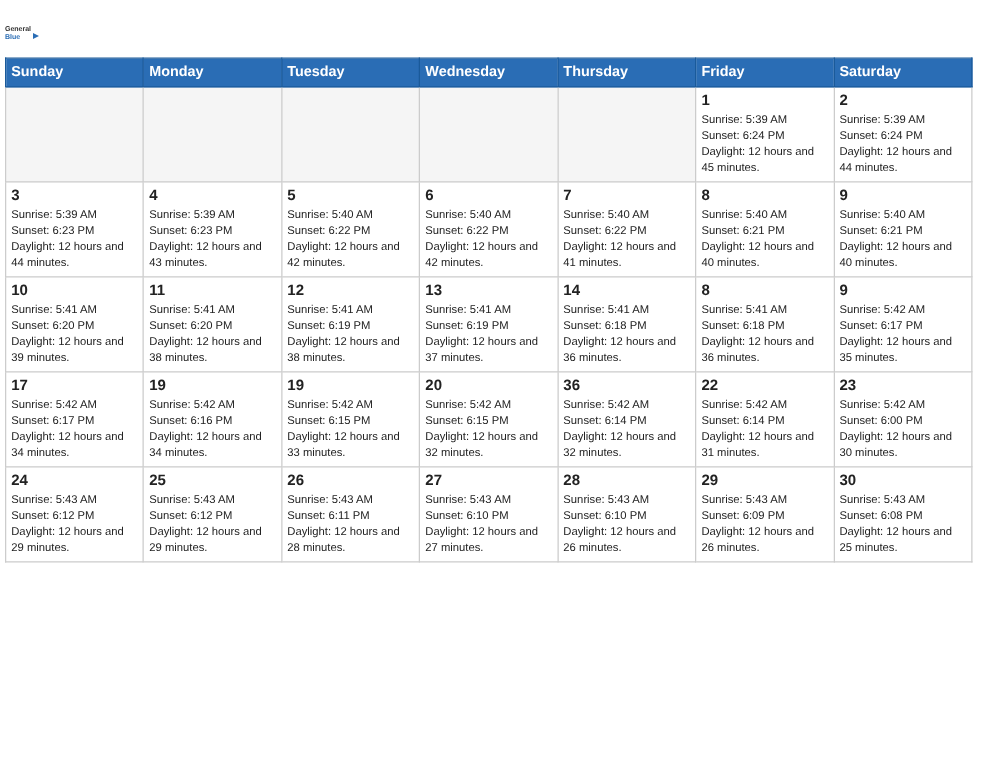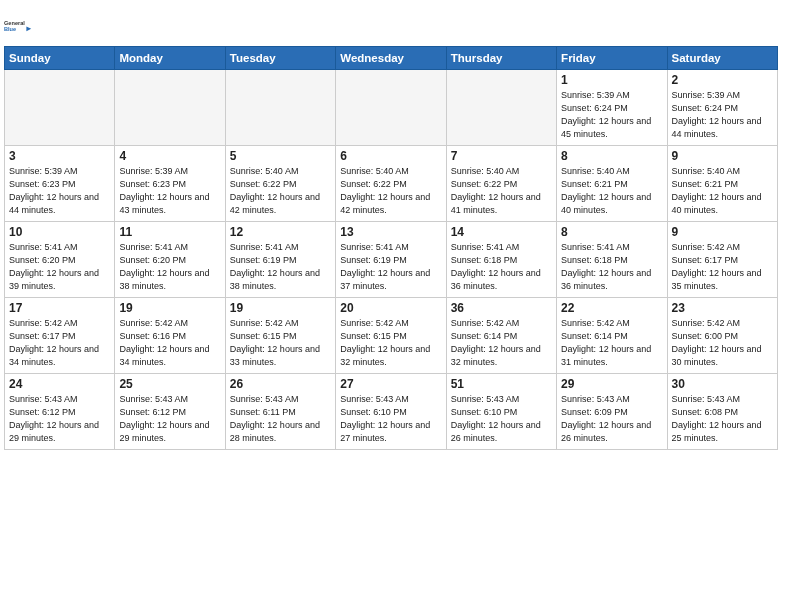--- a/index.html
+++ b/index.html
@@ -313,21 +313,21 @@
 and 28 minutes.</div>
           </td>
           <td>
             <span class="day-num">27</span>
             <div class="day-info">Sunrise: 5:43 AM
 Sunset: 6:10 PM
 Daylight: 12 hours
 and 27 minutes.</div>
           </td>
           <td>
-            <span class="day-num">51</span>
+            <span class="day-num">28</span>
             <div class="day-info">Sunrise: 5:43 AM
 Sunset: 6:10 PM
 Daylight: 12 hours
 and 26 minutes.</div>
           </td>
           <td>
             <span class="day-num">29</span>
             <div class="day-info">Sunrise: 5:43 AM
 Sunset: 6:09 PM
 Daylight: 12 hours

